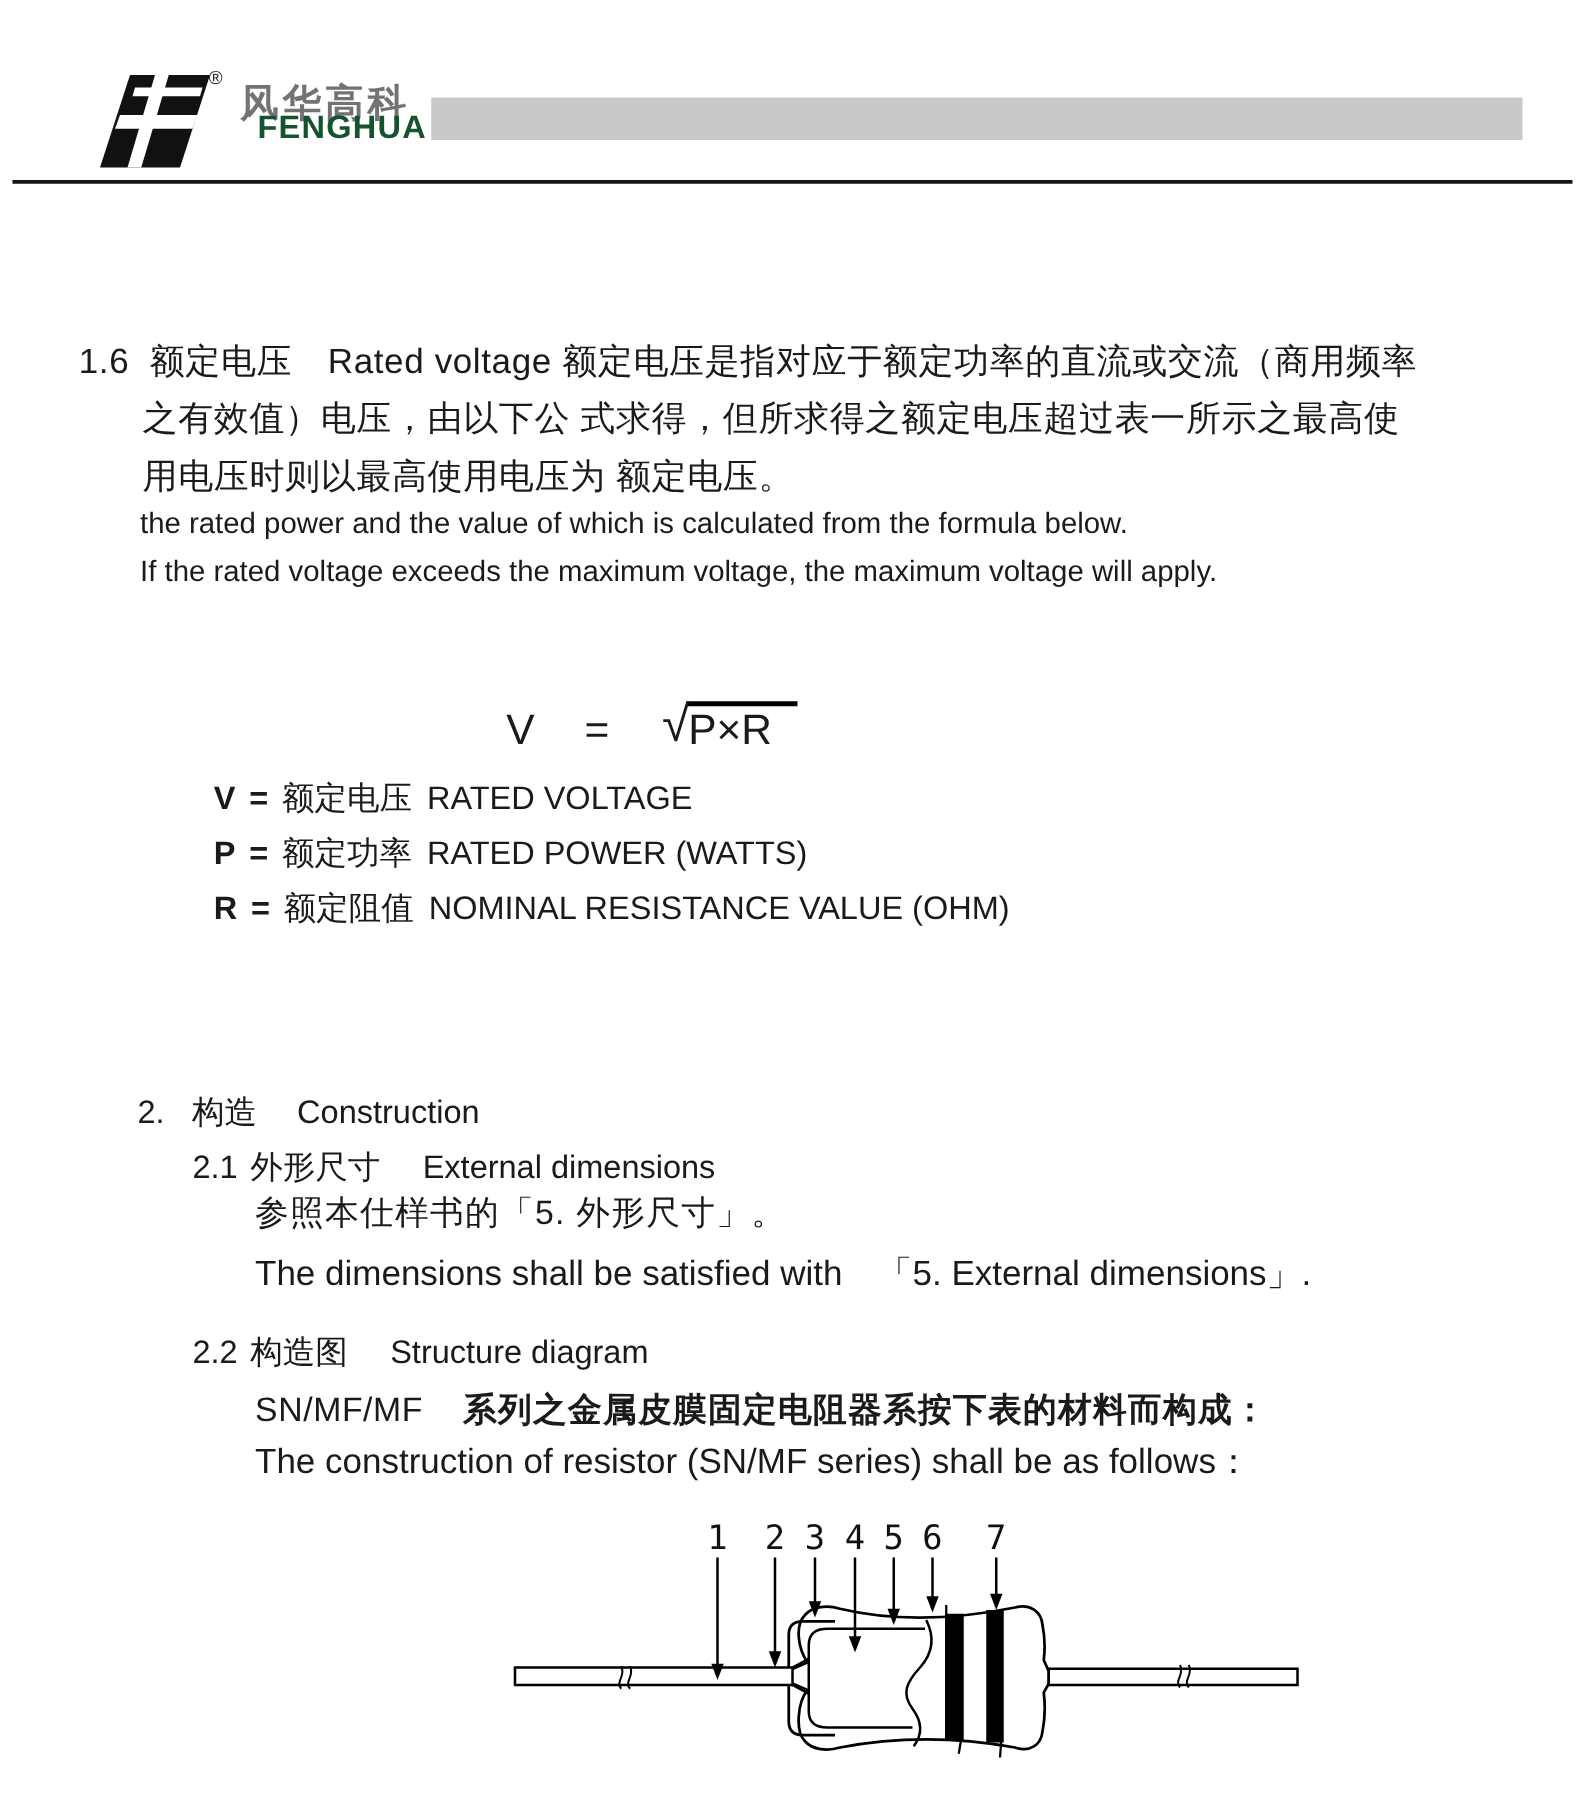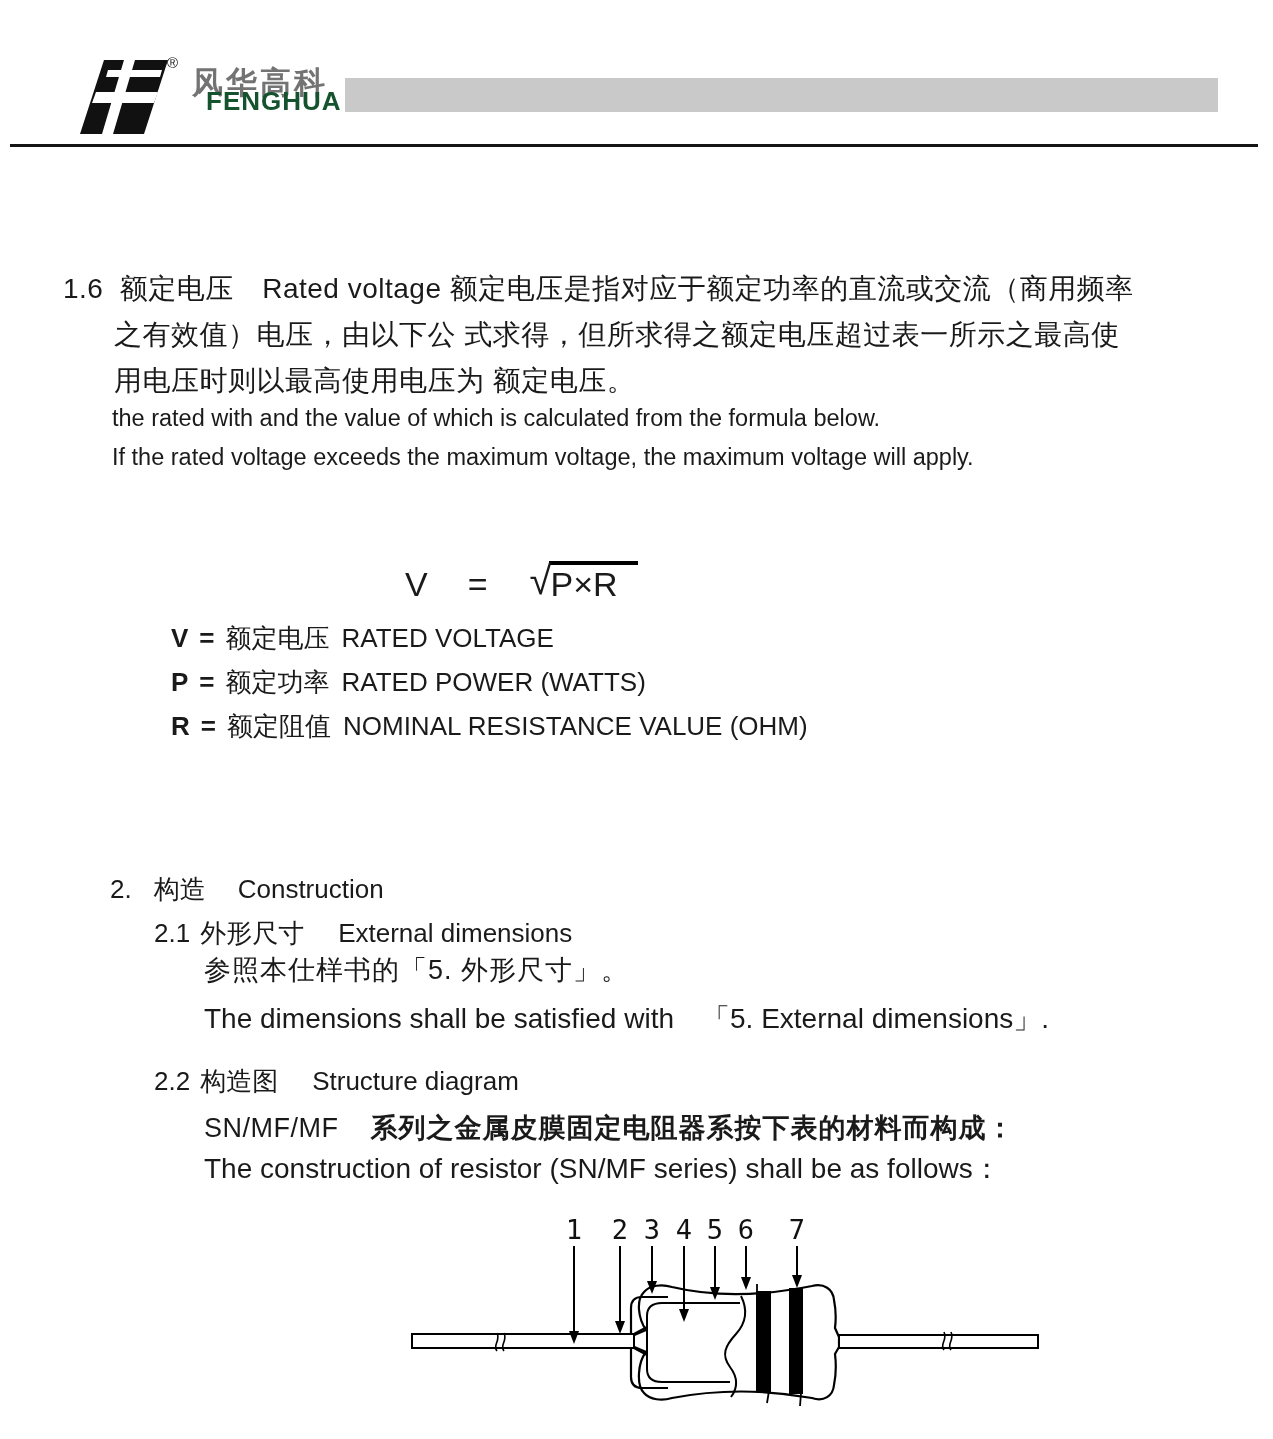--- a/index.html
+++ b/index.html
@@ -56,21 +56,21 @@
 
   <div>
     <div class="cnline" style="left:63px;top:270px;">
       <span>1.6</span>
       <span style="margin-left:8px;">额定电压　Rated voltage 额定电压是指对应于额定功率的直流或交流（商用频率</span>
     </div>
     <div class="cnline" style="left:114px;top:316px;">之有效值）电压，由以下公 式求得，但所求得之额定电压超过表一所示之最高使</div>
     <div class="cnline" style="left:114px;top:362px;">用电压时则以最高使用电压为 额定电压。</div>
 
     <div class="enpara">
-      <div>the rated with and the value of which is calculated from the formula below.</div>
+      <div>the rated power and the value of which is calculated from the formula below.</div>
       <div>If the rated voltage exceeds the maximum voltage, the maximum voltage will apply.</div>
     </div>
 
     <div class="formula">
       <span>V</span><span class="feq">=</span><span class="frad">√</span><span class="fradicand">P×R</span>
     </div>
 
     <div class="defs">
       <div>
         <span class="sym">V</span><span class="eq">=</span><span>额定电压</span><span class="den">RATED VOLTAGE</span>

